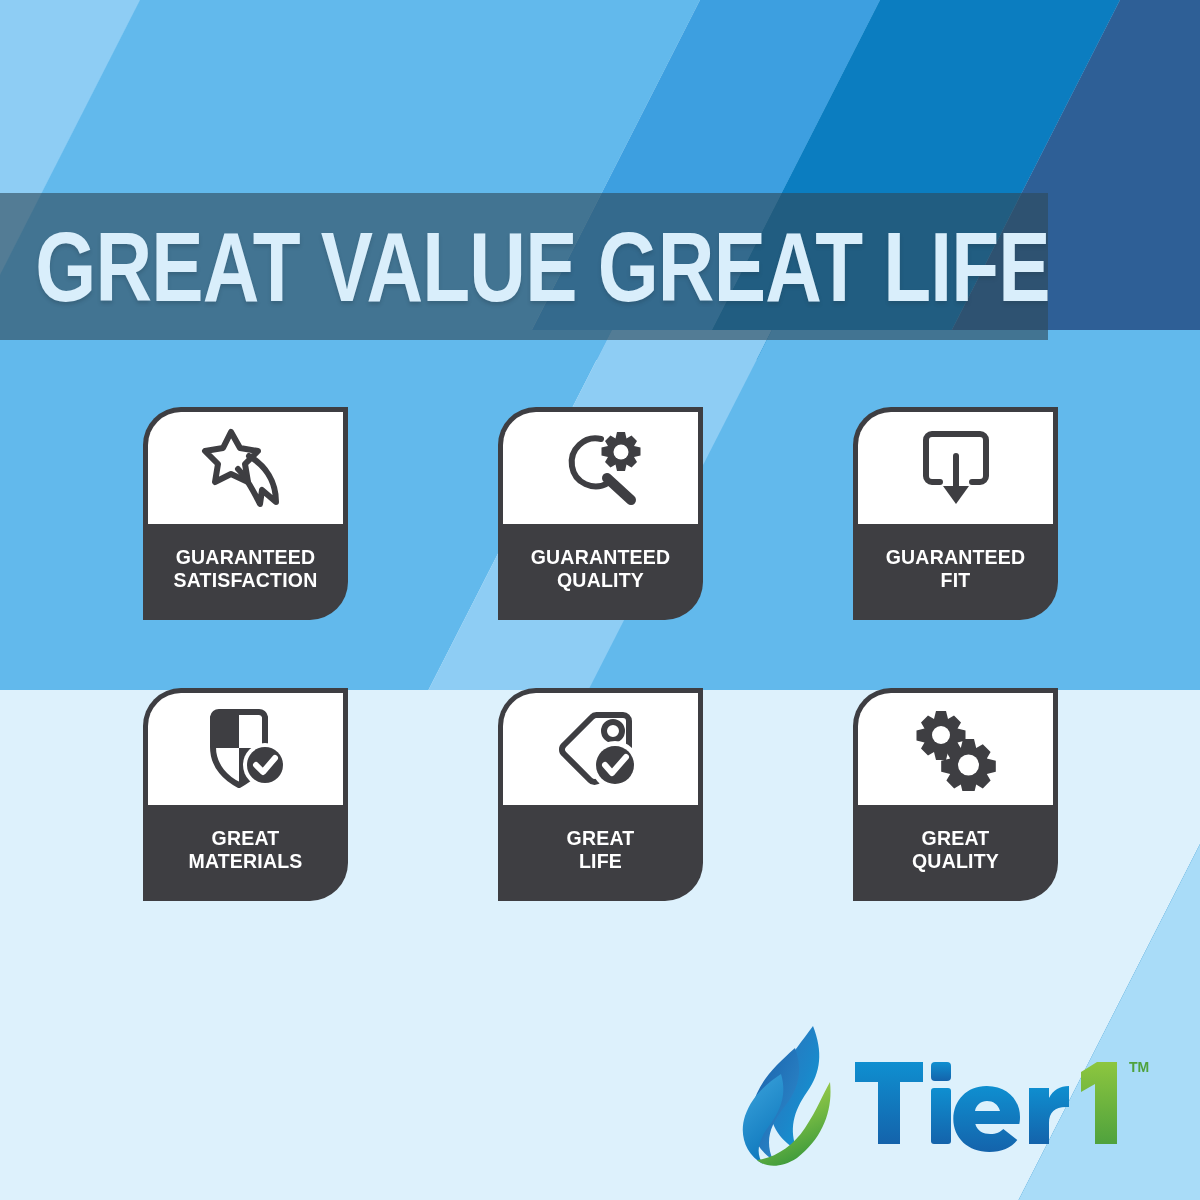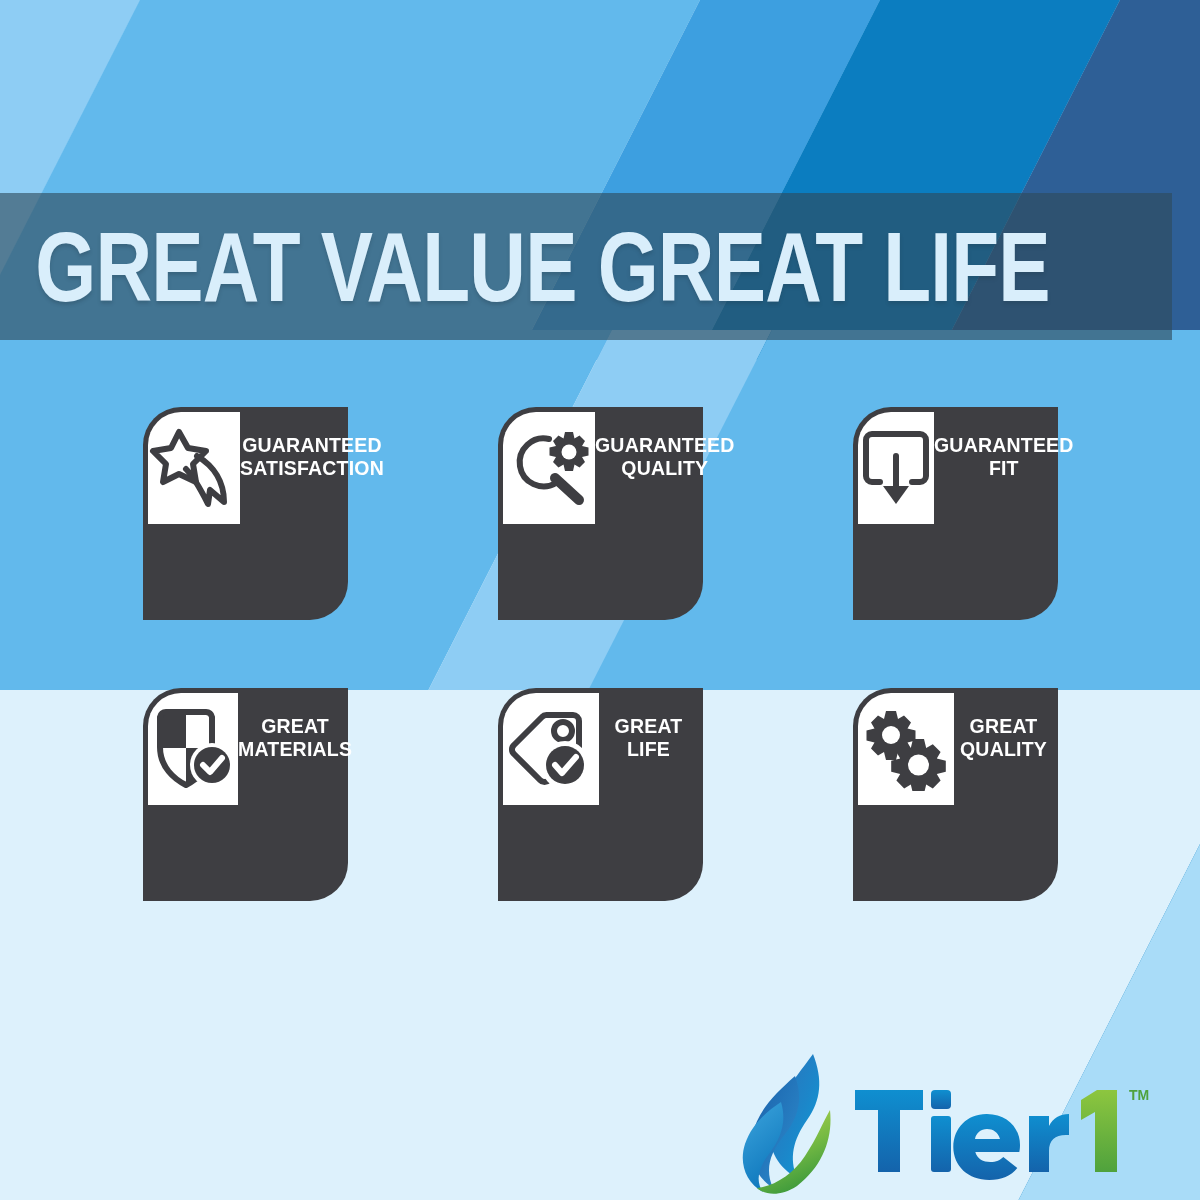--- a/index.html
+++ b/index.html
@@ -16,21 +16,21 @@
     position:absolute; inset:0;
     width:1200px; height:1200px;
     overflow:hidden;
   }
   #bg-stripes { position:absolute; inset:0; width:100%; height:100%; }
 
   
   .banner {
     position:absolute;
     left:0; top:193px;
-    width:1172px; height:147px;
+    width:1048px; height:147px;
     background:rgba(47,74,90,0.62);
     display:flex;
     align-items:center;
     overflow:hidden;
   }
   .banner-title {
     font-family:"Liberation Sans Narrow","Liberation Sans", sans-serif;
     font-weight:bold;
     font-size:98px;
     line-height:1;
@@ -52,21 +52,21 @@
   .badge-row { display:flex; gap:150px; }
   .badge-row + .badge-row { margin-top:68px;align-items:center; }
 
   .badge {
     width:205px;
     height:213px;
     background:#3e3e42;
     border-radius:38px 0 38px 0;
     padding:5px 5px 0 5px;
     display:flex;
-    flex-direction:row;
+    flex-direction:column;
     position:relative;
   }
   .badge-icon-panel {
     height:112px;
     background:#ffffff;
     border-radius:33px 0 0 0;
     display:flex;
     align-items:center;
     justify-content:center;
     flex:none;
@@ -83,21 +83,21 @@
     font-weight:bold;
     font-size:19.5px;
     line-height:1.18;
     letter-spacing:0.2px;
     text-align:center;
   }
 
   
   .logo {
     position:absolute;
-    left:735px; top:1046px;
+    left:735px; top:1018px;
     width:420px; height:150px;
     display:flex;
     align-items:flex-end;
   }
   .logo svg { display:block; }
 </style>
 </head>
 <body>
 
 <div id="stage">

